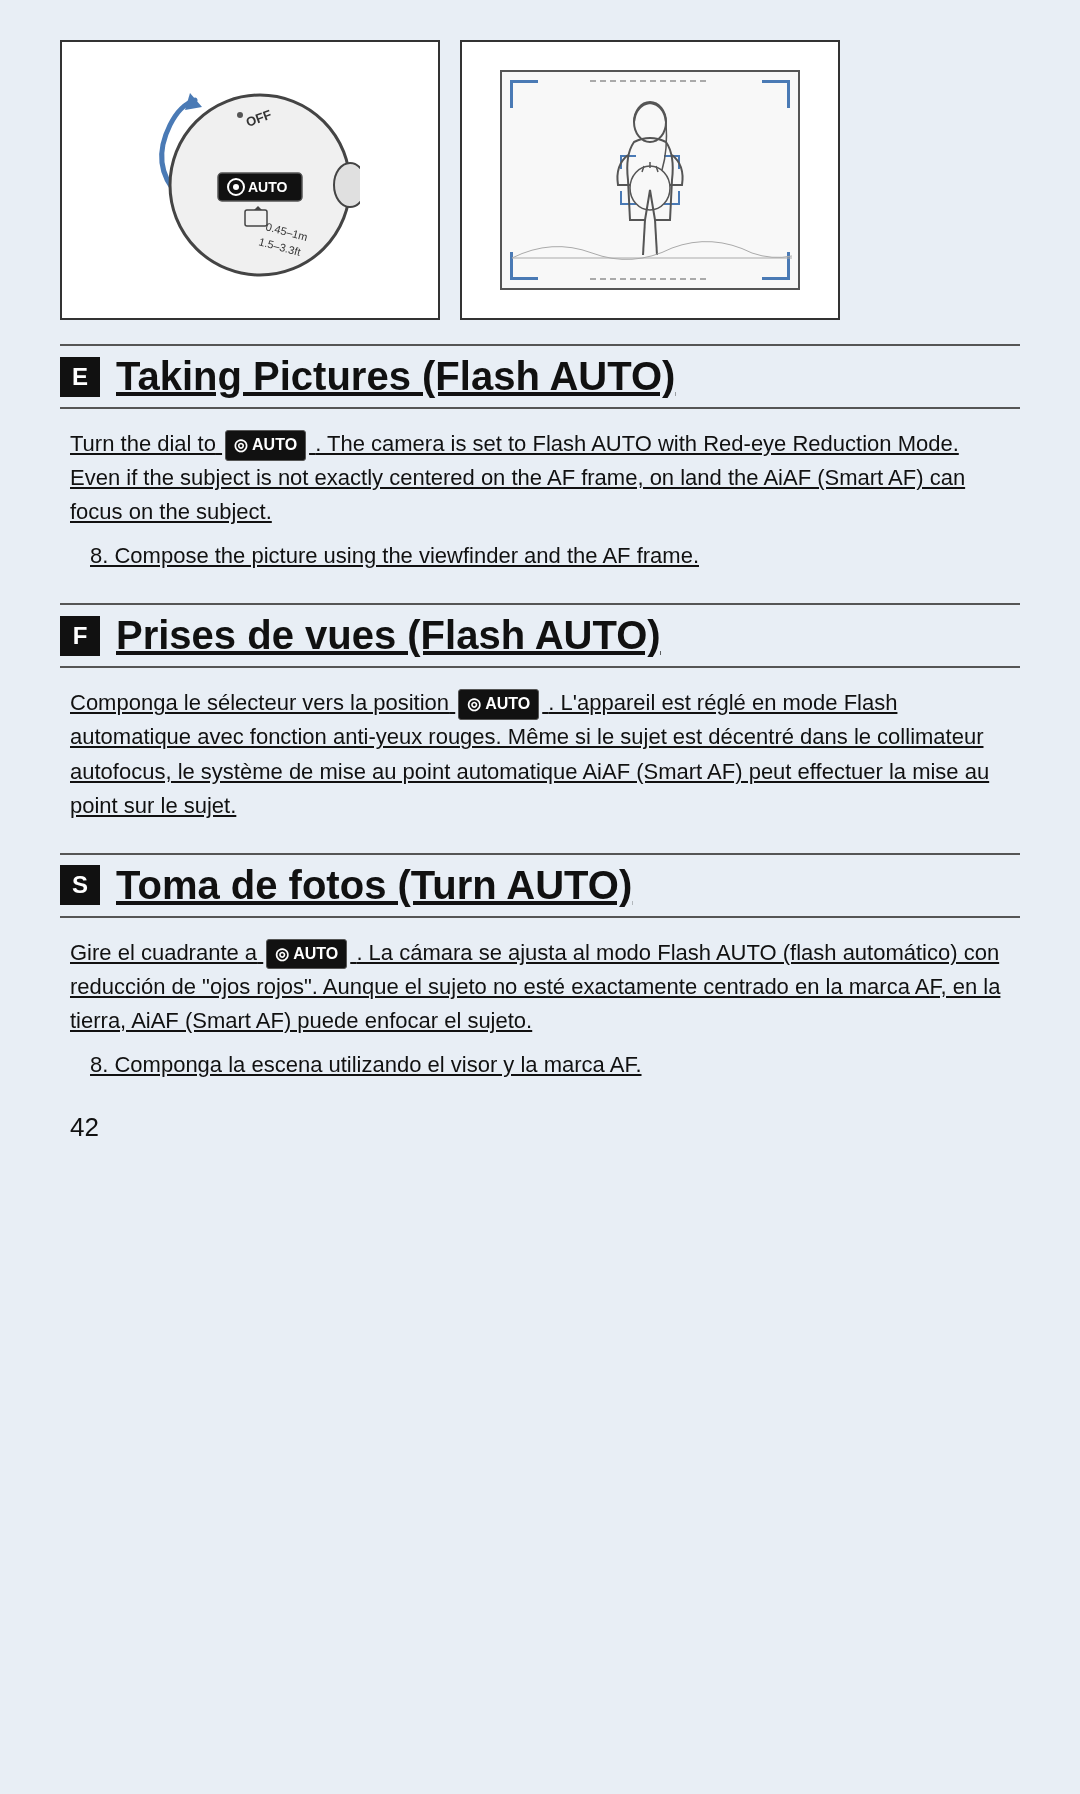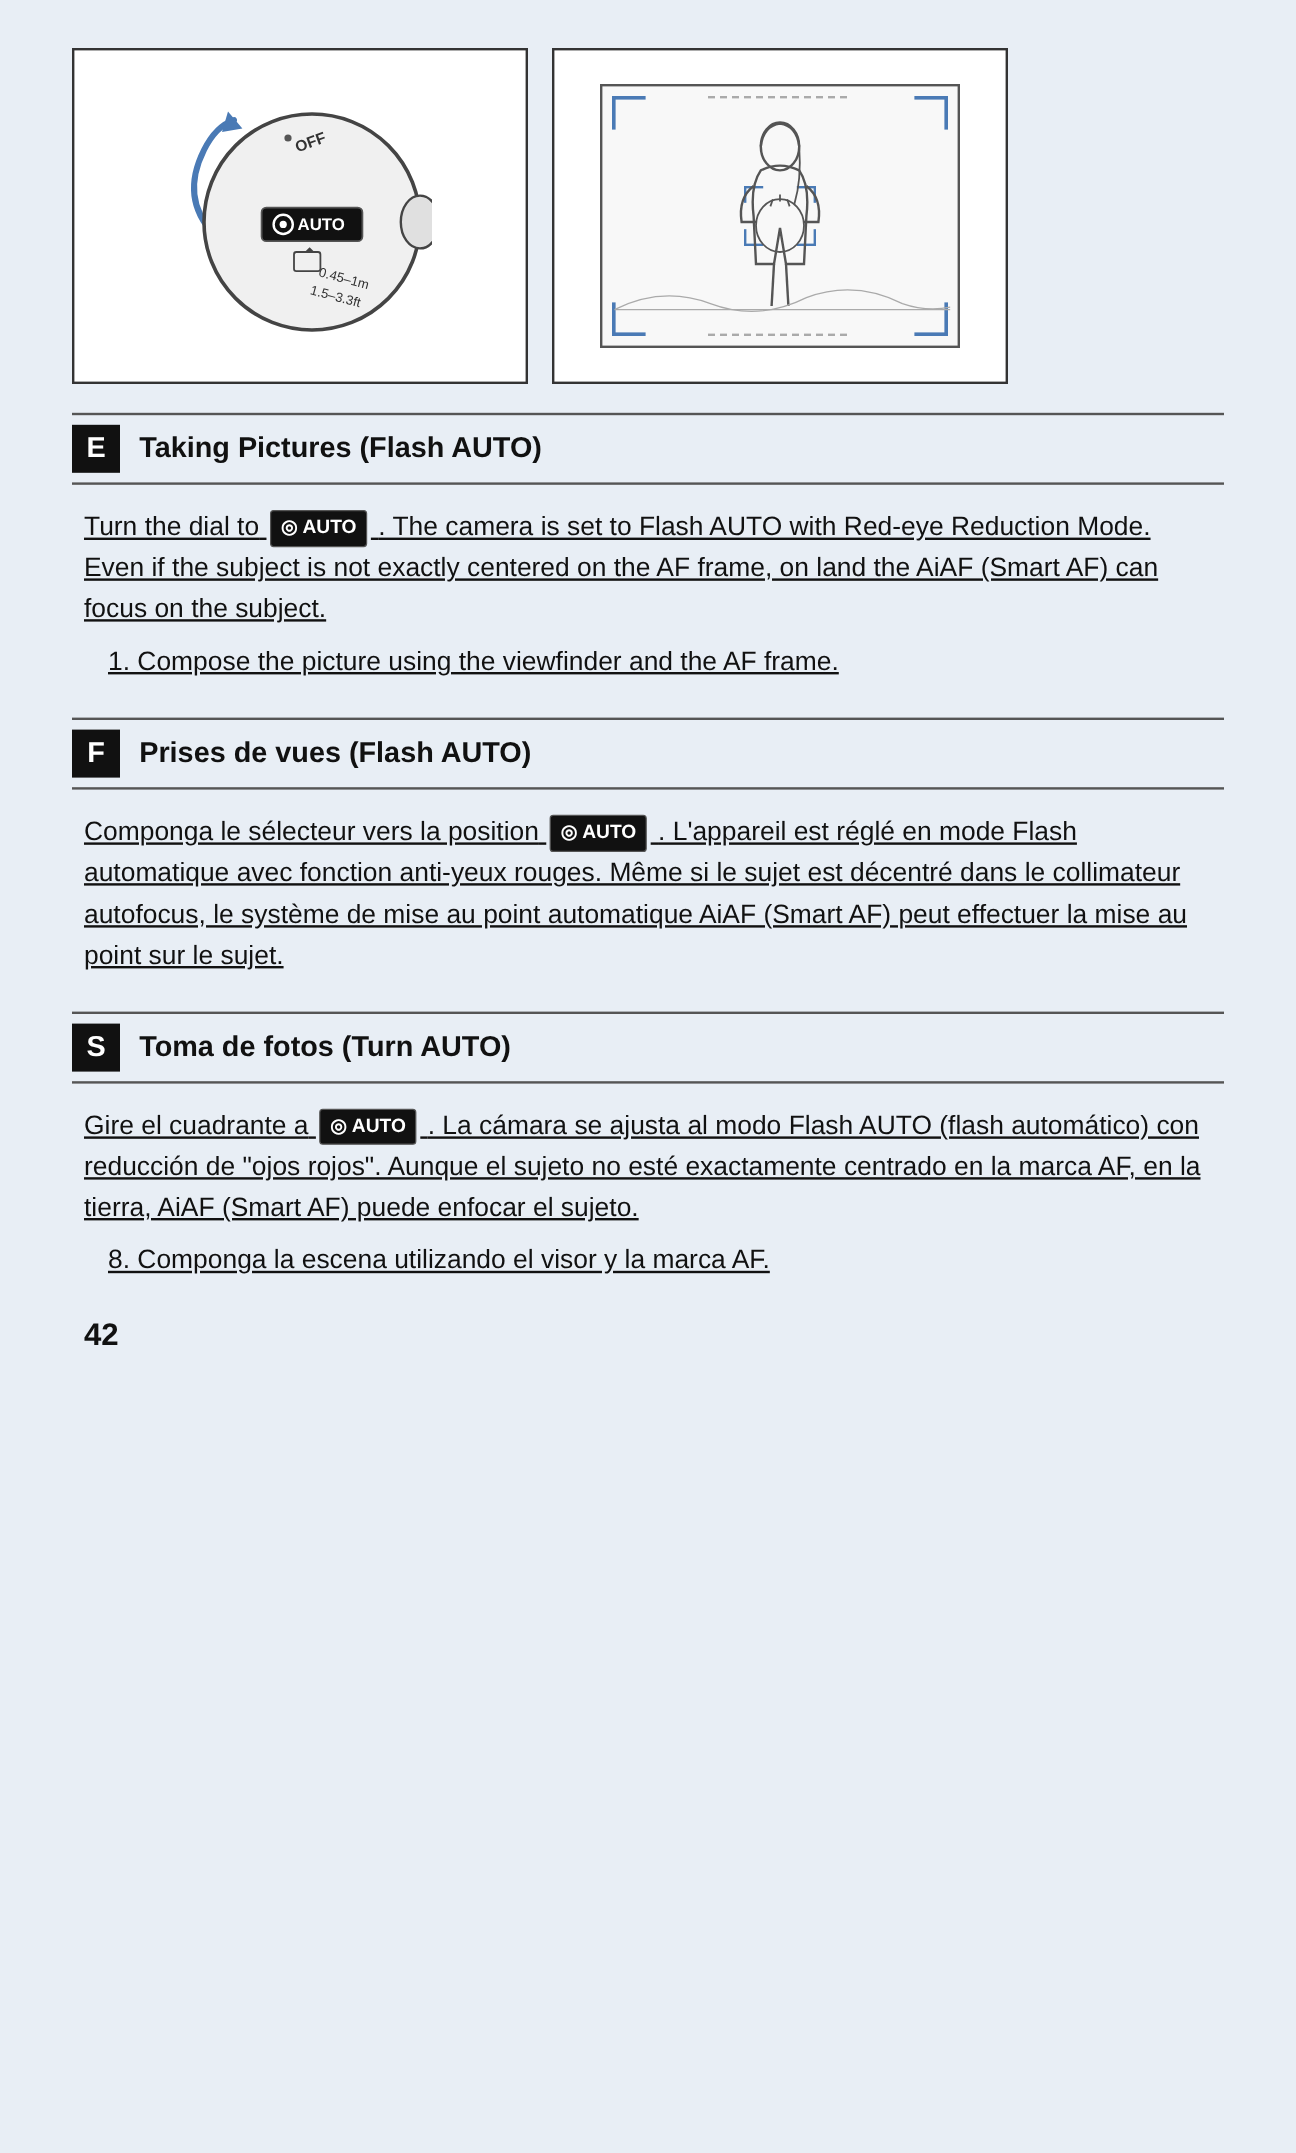--- a/index.html
+++ b/index.html
@@ -140,23 +140,24 @@
       font-weight: bold;
       width: 40px;
       height: 40px;
       display: flex;
       align-items: center;
       justify-content: center;
       flex-shrink: 0;
     }
 
     .section-title {
-      font-size: 24px;
+      font-size: 40px;
       font-weight: bold;
       color: #111;
+      text-decoration: underline;
     }
 
     .section-body {
       font-size: 22px;
       line-height: 1.55;
       padding: 0 10px;
     }
 
     .section-body p {
       margin-bottom: 10px;
@@ -183,21 +184,21 @@
       white-space: nowrap;
       margin: 0 3px;
     }
 
     .auto-inline .eye-sym {
       font-size: 16px;
     }
 
     .page-number {
       font-size: 26px;
-      font-weight: bold;
+      font-weight: normal;
       margin-top: 30px;
       padding-left: 10px;
     }
 
     
     .dial-svg-wrap {
       position: relative;
       width: 220px;
       height: 230px;
     }
@@ -294,21 +295,21 @@
   </div>
   <div class="section-body">
     <p>
       <span>Turn the dial to</span>
       <span class="auto-inline">
         <span class="eye-sym">◎</span>
         <span>AUTO</span>
       </span>
       <span>. The camera is set to Flash AUTO with Red-eye Reduction Mode. Even if the subject is not exactly centered on the AF frame, on land the AiAF (Smart AF) can focus on the subject.</span>
     </p>
-    <p class="list-item">1. Compose the picture using the viewfinder and the AF frame.</p>
+    <p class="list-item">8. Compose the picture using the viewfinder and the AF frame.</p>
   </div>
 </div>
 
 <div class="section">
   <div class="section-header">
     <div class="section-letter">F</div>
     <div class="section-title">Prises de vues (Flash AUTO)</div>
   </div>
   <div class="section-body">
     <p>

